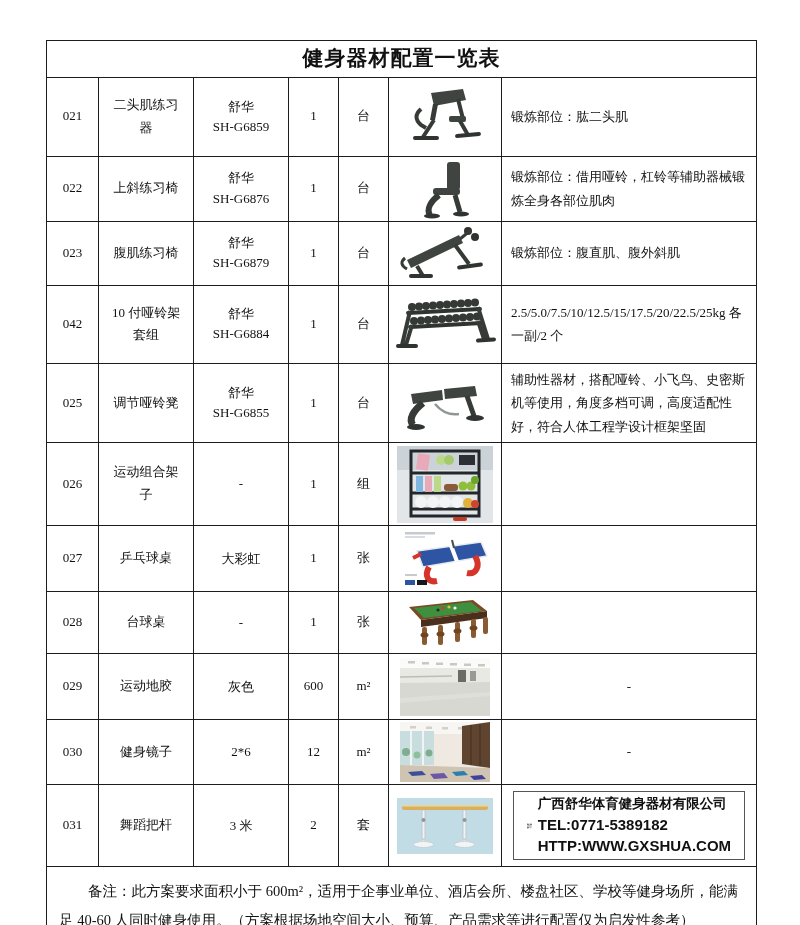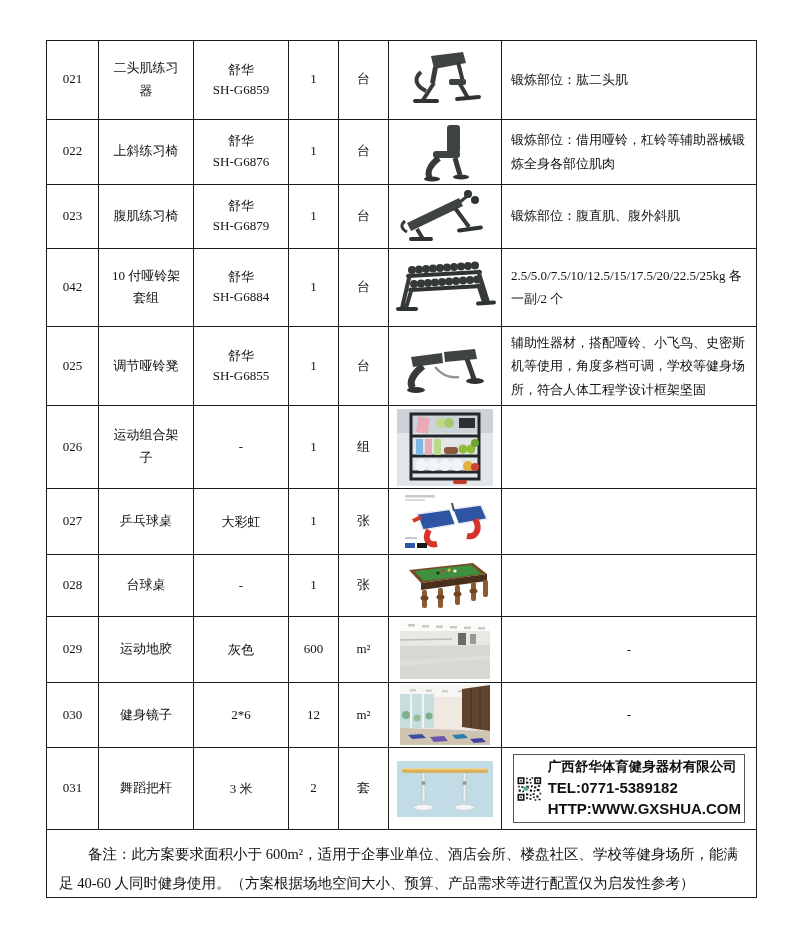--- a/index.html
+++ b/index.html
@@ -16,21 +16,21 @@
   .pic{padding:2px 0;}
   .pic svg{display:block;margin:0 auto;}
   
   .r0{height:66px}.r1{height:64px}.r2{height:64px}.r3{height:64px}.r4{height:72px}
   .r5{height:83px}.r6{height:65px}.r7{height:61px}.r8{height:66px}.r9{height:63px}.r10{height:63px}
   .footrow{height:66px}
   .footer-cell{text-align:left;vertical-align:top;padding:10px 12px 0 12px;font-size:14.5px;line-height:1.95;}
   .footer-cell p{margin:0;text-indent:2em;}
   .b{font-weight:normal;}
   
-  .company{display:flex;align-items:center;gap:6px;margin:2px 2px;border:1px solid #555;padding:2px 3px;
+  .company{display:flex;align-items:center;gap:6px;margin:2px 2px;border:1px solid #555;padding:2px 13px;
            font-family:"Liberation Sans","DejaVu Sans",sans-serif;}
   .company .ctext{text-align:left;line-height:1.45;}
   .company .cname{font-weight:bold;font-size:13.5px;white-space:nowrap;}
   .company .cline{font-weight:bold;font-size:15px;white-space:nowrap;}
 </style>
 </head>
 <body>
 
 <div class="sheet">
 <table>
@@ -38,20 +38,23 @@
     <col style="width:52px">
         <col style="width:95px">
         <col style="width:95px">
     <col style="width:50px">
         <col style="width:50px">
         <col style="width:113px">
         <col style="width:255px">
   </colgroup>
 
   <tbody>
+        <tr>
+    <td colspan="7" class="title-cell">健身器材配置一览表</td>
+  </tr>
 
 
   <tr class="r0">
     <td>021</td>
     <td class="name-cell">二头肌练习器</td>
     <td class="model-cell">
       <div>舒华</div>
       <div>SH-G6859</div>
     </td>
     <td>1</td>
@@ -174,21 +177,21 @@
       <svg width="96" height="58" viewBox="0 0 96 58">
         <polygon points="14,20 45,16 46,26 16,30" fill="#3f4440"></polygon>
         <polygon points="47,15 78,12 80,22 48,25" fill="#3f4440"></polygon>
         <path d="M26,29 C17,36 11,45 16,51" stroke="#363b37" stroke-width="7" fill="none"></path>
         <ellipse cx="19" cy="53" rx="9" ry="3" fill="#2f3431"></ellipse>
         <path d="M70,22 l7,20" stroke="#363b37" stroke-width="5" fill="none"></path>
         <ellipse cx="78" cy="44" rx="9" ry="3" fill="#2f3431"></ellipse>
         <path d="M38,30 q10,12 24,10" stroke="#8f9693" stroke-width="2.5" fill="none"></path>
       </svg>
     </td>
-    <td class="remark">辅助性器材，搭配哑铃、小飞鸟、史密斯机等使用，角度多档可调，学校等健身场所，符合人体工程学设计框架坚固</td>
+    <td class="remark">辅助性器材，搭配哑铃、小飞鸟、史密斯机等使用，角度多档可调，高度适配性好，符合人体工程学设计框架坚固</td>
   </tr>
 
   <tr class="r5">
     <td>026</td>
     <td class="name-cell">运动组合架子</td>
     <td class="model-cell">-</td>
     <td>1</td>
     <td>组</td>
     <td class="pic">
       <svg width="96" height="77" viewBox="0 0 96 77">

